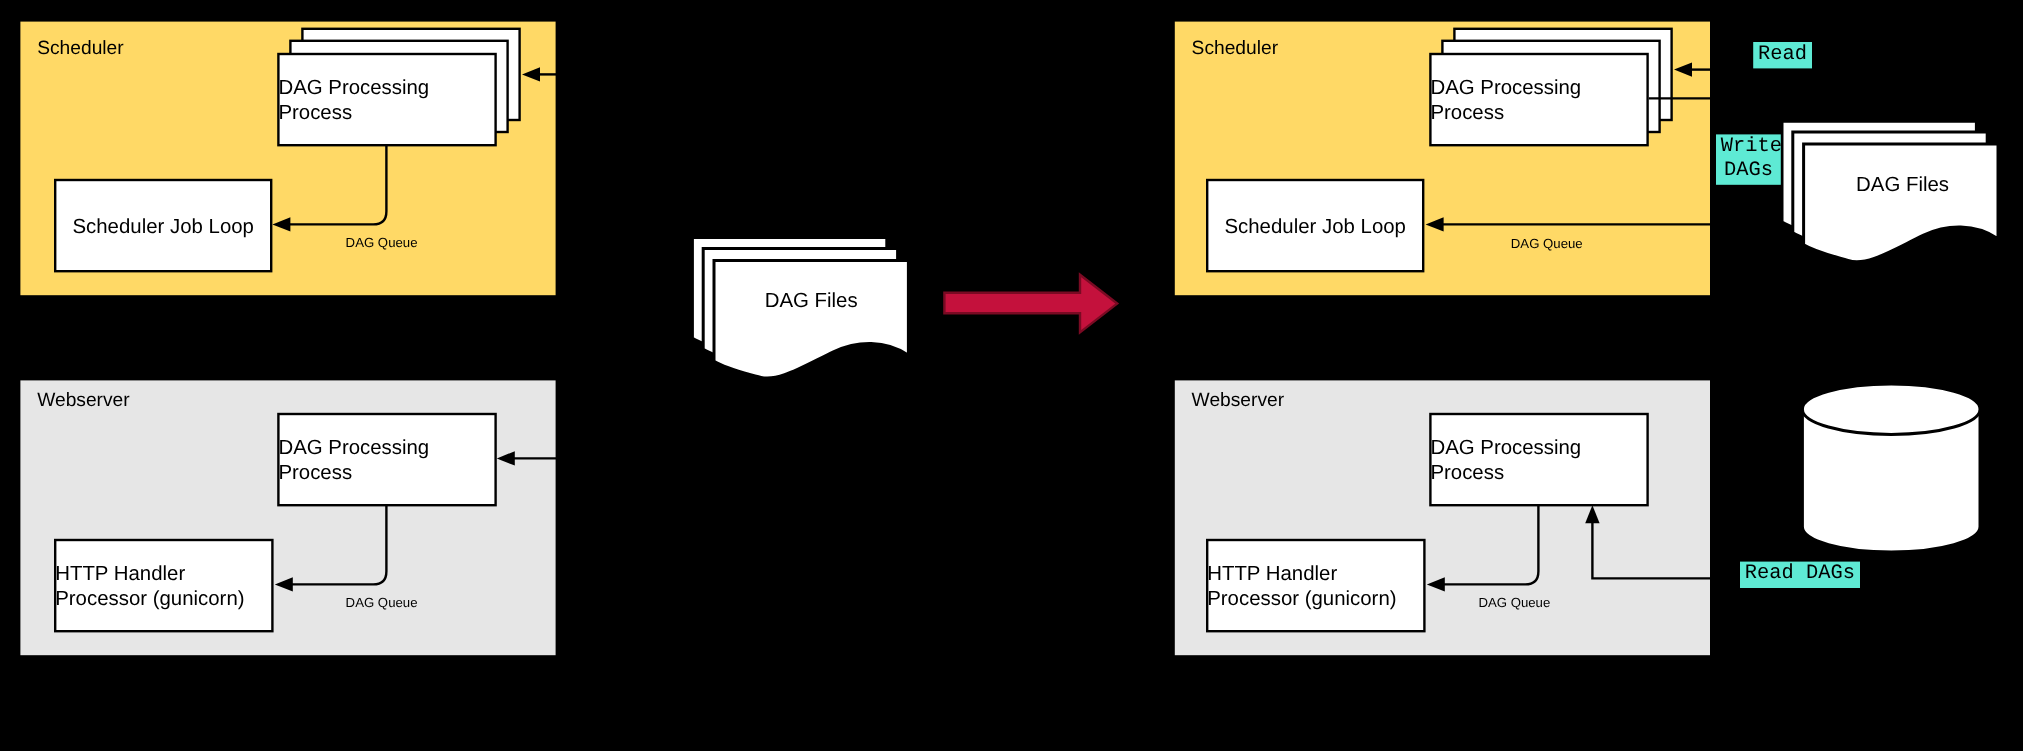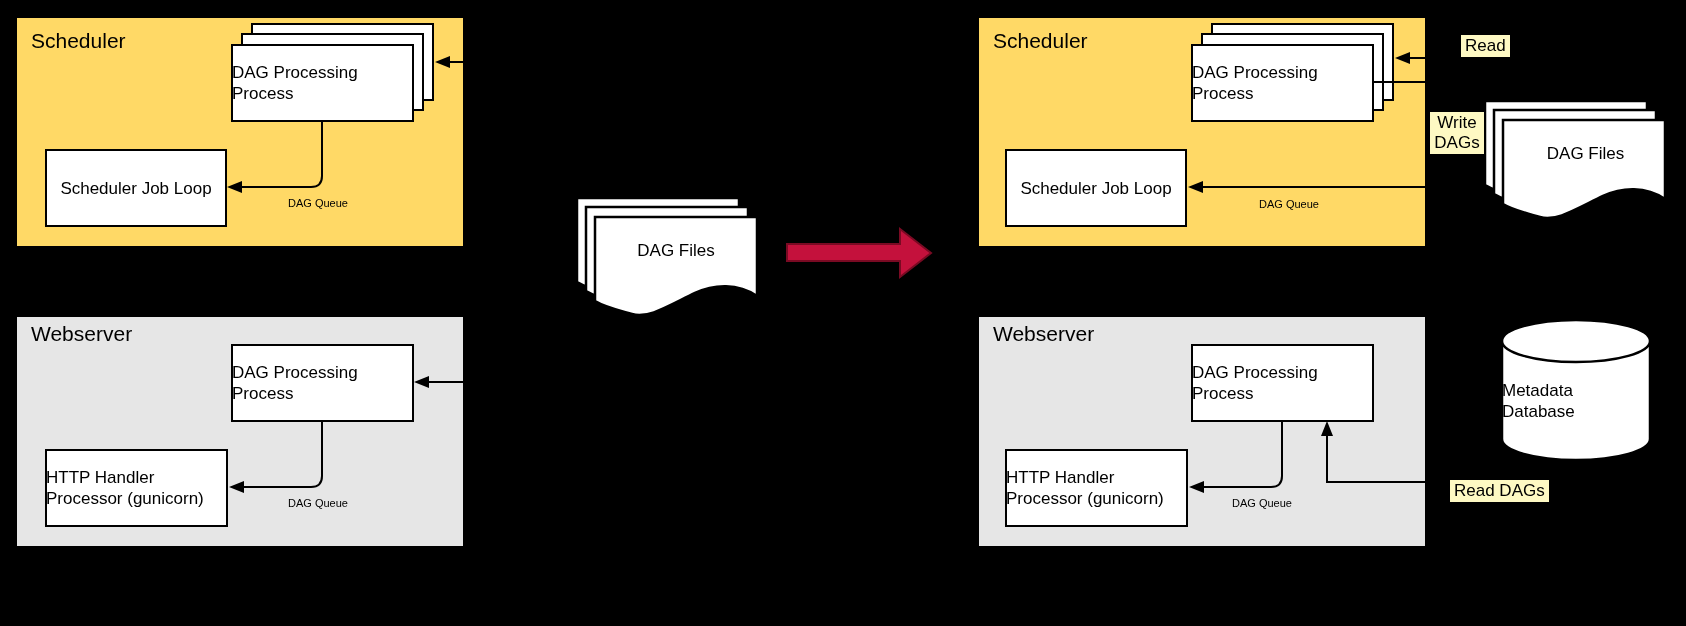--- a/index.html
+++ b/index.html
@@ -36,27 +36,28 @@
     color: #000;
     font-size: 17px;
     line-height: 21px;
     white-space: normal;
   }
   .box-label {
     display: flex;
     align-items: center;
     justify-content: center;
   }
-  .title { font-size: 21px; white-space: nowrap; }
+  .title { font-size: 16px; white-space: nowrap; }
   .queue { font-size: 11px; white-space: nowrap; }
   .badge {
-    background: #fef9c3;
+    background: #5eead4;
     padding: 1px 4px;
     text-align: center;
     line-height: 20px;
+    font-family: Liberation Mono, monospace;
   }
 </style>
 </head>
 <body>
 
 <div id="stage">
 
   <svg id="shapes" width="1686" height="626" viewBox="0 0 1686 626">
 
     <rect class="panel-rect sched" x="16" y="17" width="448" height="230"></rect>
@@ -139,19 +140,18 @@
     <div class="t box-label" style="left:1006px; top:150px; width:180px; height:76px;">Scheduler Job Loop</div>
     <div class="t queue" style="left:1259px; top:194px;">DAG Queue</div>
 
     <div class="t box-label" style="left:1192px; top:345px; width:181px; height:76px;">DAG Processing Process</div>
     <div class="t box-label" style="left:1006px; top:450px; width:181px; height:76px;">HTTP Handler Processor (gunicorn)</div>
     <div class="t queue" style="left:1232px; top:493px;">DAG Queue</div>
 
     <div class="t box-label" style="left:595px; top:214px; width:162px; height:72px;">DAG Files</div>
     <div class="t box-label" style="left:1503px; top:117px; width:165px; height:72px;">DAG Files</div>
 
-    <div class="t box-label" style="left:1502px; top:378px; width:148px; height:46px;">Metadata Database</div>
 
     <div class="t badge" style="left:1461px; top:35px;">Read</div>
     <div class="t badge" style="left:1430px; top:112px; width:46px;">Write DAGs</div>
-    <div class="t badge" style="left:1450px; top:480px;">Read DAGs</div>
+    <div class="t badge" style="left:1450px; top:468px;">Read DAGs</div>
   </div>
 </div>
 
 </body></html>

